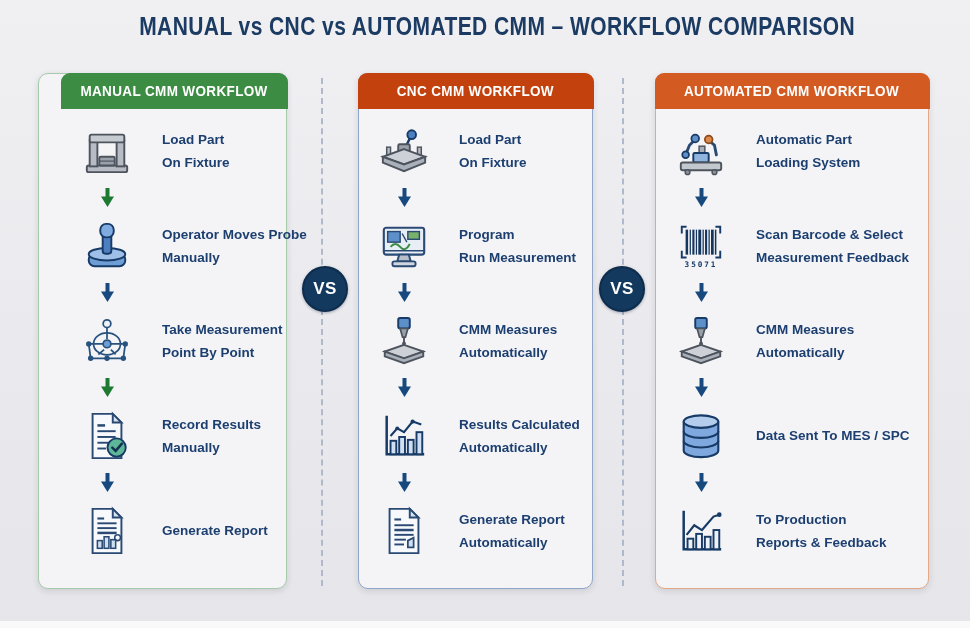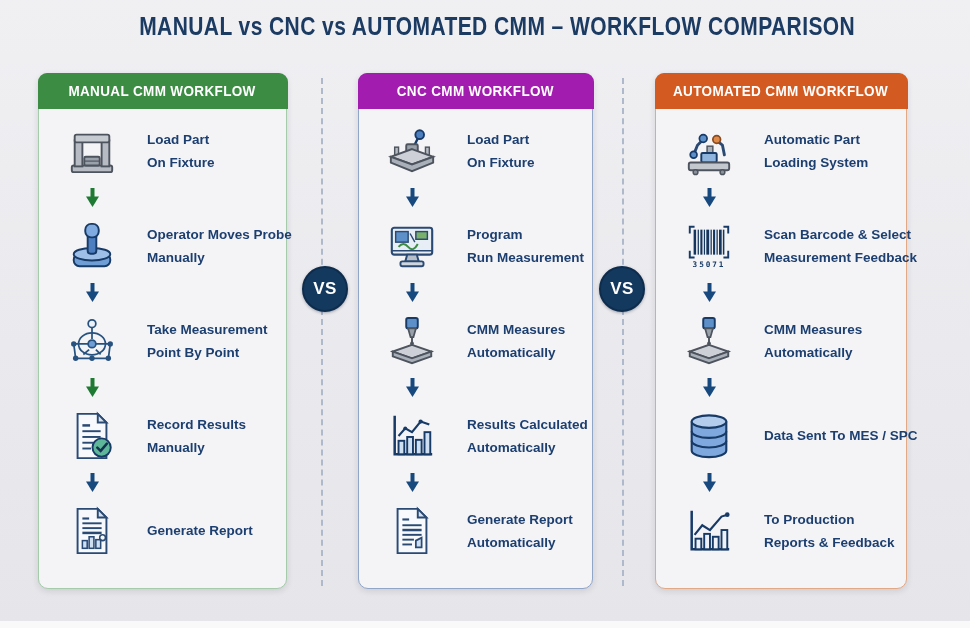--- a/index.html
+++ b/index.html
@@ -27,35 +27,35 @@
     box-shadow:0 1px 3px rgba(20,35,60,.35);z-index:5;
   }
   #vs-1{left:302px;}
   #vs-2{left:599px;}
 
   .card{
     position:absolute;top:73px;height:516px;box-sizing:border-box;
     background:#f4f4f7;border-radius:10px;
     box-shadow:0 2px 6px rgba(40,50,70,.14);
   }
-  #card-manual{left:38px;width:249px;border:1.5px solid #a6cbab;}
+  #card-manual{left:38px;width:249px;border:1.5px solid #a6cbab;padding-left:23px;}
   #card-cnc{left:358px;width:235px;border:1.5px solid #8fa6c9;}
-  #card-automated{left:655px;width:252px;border:1.5px solid #e2a987;}
+  #card-automated{left:655px;width:274px;border:1.5px solid #e2a987;}
 
   .hdr{
     height:36px;margin:-1.5px -1.5px 0 -1.5px;border-radius:9px 9px 0 0;
     display:flex;align-items:center;justify-content:center;
     color:#ffffff;font-weight:bold;font-size:15px;white-space:nowrap;
   }
   .hdr .squeeze{display:inline-block;transform:scaleX(.9);letter-spacing:.4px;}
   #card-manual .hdr{background:#3c8c44;}
-  #card-cnc .hdr{background:#a21caf;}
+  #card-cnc .hdr{background:#c2410c;}
   #card-automated .hdr{background:#d35a20;}
 
-  .card-body{padding-top:15px;margin-left:8px;}
+  .card-body{padding-top:15px;}
   .step{height:54px;display:flex;align-items:center;padding-left:17px;}
   .icon-box{width:56px;height:54px;flex:none;display:flex;align-items:center;justify-content:center;}
   .txt{margin-left:27px;font-size:13.5px;font-weight:bold;color:#1c3f70;line-height:23px;white-space:nowrap;}
   .arw{height:41px;width:90px;display:flex;align-items:center;justify-content:center;}
   .a-green{fill:#1e7a33;}
   .a-navy{fill:#17497f;}
   svg text{font-family:"DejaVu Sans Mono", monospace;}
   .bottom-strip{position:absolute;left:0;bottom:0;width:970px;height:7px;background:#f9f9fa;}
 </style>
 </head>

